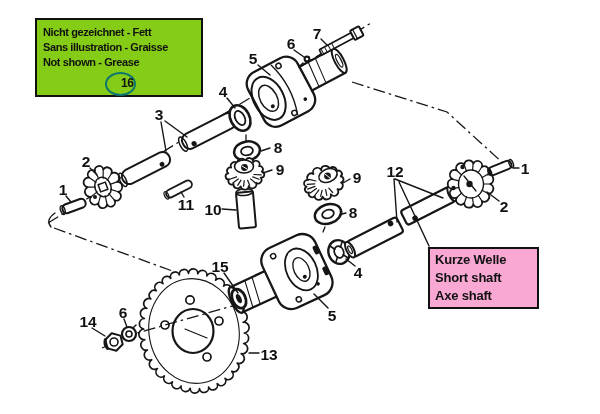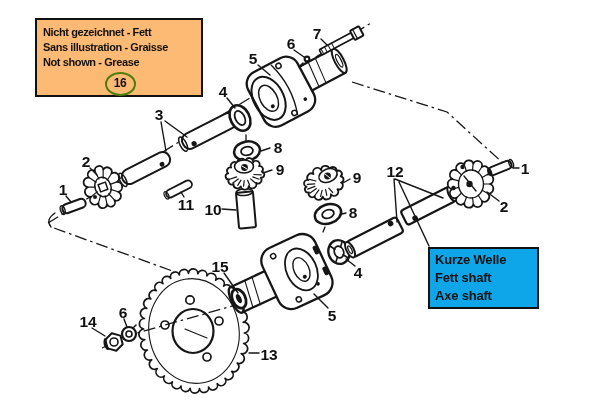--- a/index.html
+++ b/index.html
@@ -9,27 +9,27 @@
   
   .p{stroke:#161616;fill:none;stroke-linecap:round;stroke-linejoin:round;}
   .w{fill:#ffffff;stroke:#161616;stroke-linecap:round;stroke-linejoin:round;}
   .k{fill:#161616;stroke:none;}
   .axis{stroke:#161616;fill:none;stroke-width:1.3;stroke-dasharray:12 4 2.5 4;}
   .ld{stroke:#161616;stroke-width:1.4;fill:none;stroke-linecap:round;}
   .callout{font:700 15.5px "Liberation Sans",sans-serif;fill:#101010;}
   text{text-anchor:middle;dominant-baseline:central;}
   
   .note-box{position:absolute;left:35px;top:18px;width:154px;height:66px;
-    border:2.5px solid #111;background:#fdba74;padding:5px 4px 4px 6px;
+    border:2.5px solid #111;background:#84cc16;padding:5px 4px 4px 6px;
     font-weight:700;font-size:11px;letter-spacing:-0.4px;line-height:15px;color:#111;}
-  .note-circ{width:27px;height:20px;border:2px solid #4d7c0f;border-radius:50%;
-    margin:2px auto 0 auto;text-align:center;font-size:12px;line-height:19px;font-weight:700;}
+  .note-circ{width:27px;height:20px;border:2px solid #0f766e;border-radius:50%;
+    margin:2px auto 0 auto;text-align:right;font-size:12px;line-height:19px;font-weight:700;}
   
   .shaft-box{position:absolute;left:428px;top:247px;width:100px;height:54px;
-    border:2.5px solid #111;background:#0ea5e9;padding:2px 2px 2px 5px;
+    border:2.5px solid #111;background:#f9a8d4;padding:2px 2px 2px 5px;
     font-weight:700;font-size:13px;letter-spacing:-0.2px;line-height:18px;color:#111;}
 </style>
 </head>
 <body>
 
 <div class="stage">
 
 <svg width="600" height="414" viewBox="0 0 600 414">
 
   <g>
@@ -249,17 +249,17 @@
 
   <div class="note-box">
     <div>Nicht gezeichnet - Fett</div>
     <div>Sans illustration - Graisse</div>
     <div>Not shown - Grease</div>
     <div class="note-circ">16</div>
   </div>
 
   <div class="shaft-box">
     <div>Kurze Welle</div>
-    <div>Fett shaft</div>
+    <div>Short shaft</div>
     <div>Axe shaft</div>
   </div>
 
 </div>
 
 </body></html>

